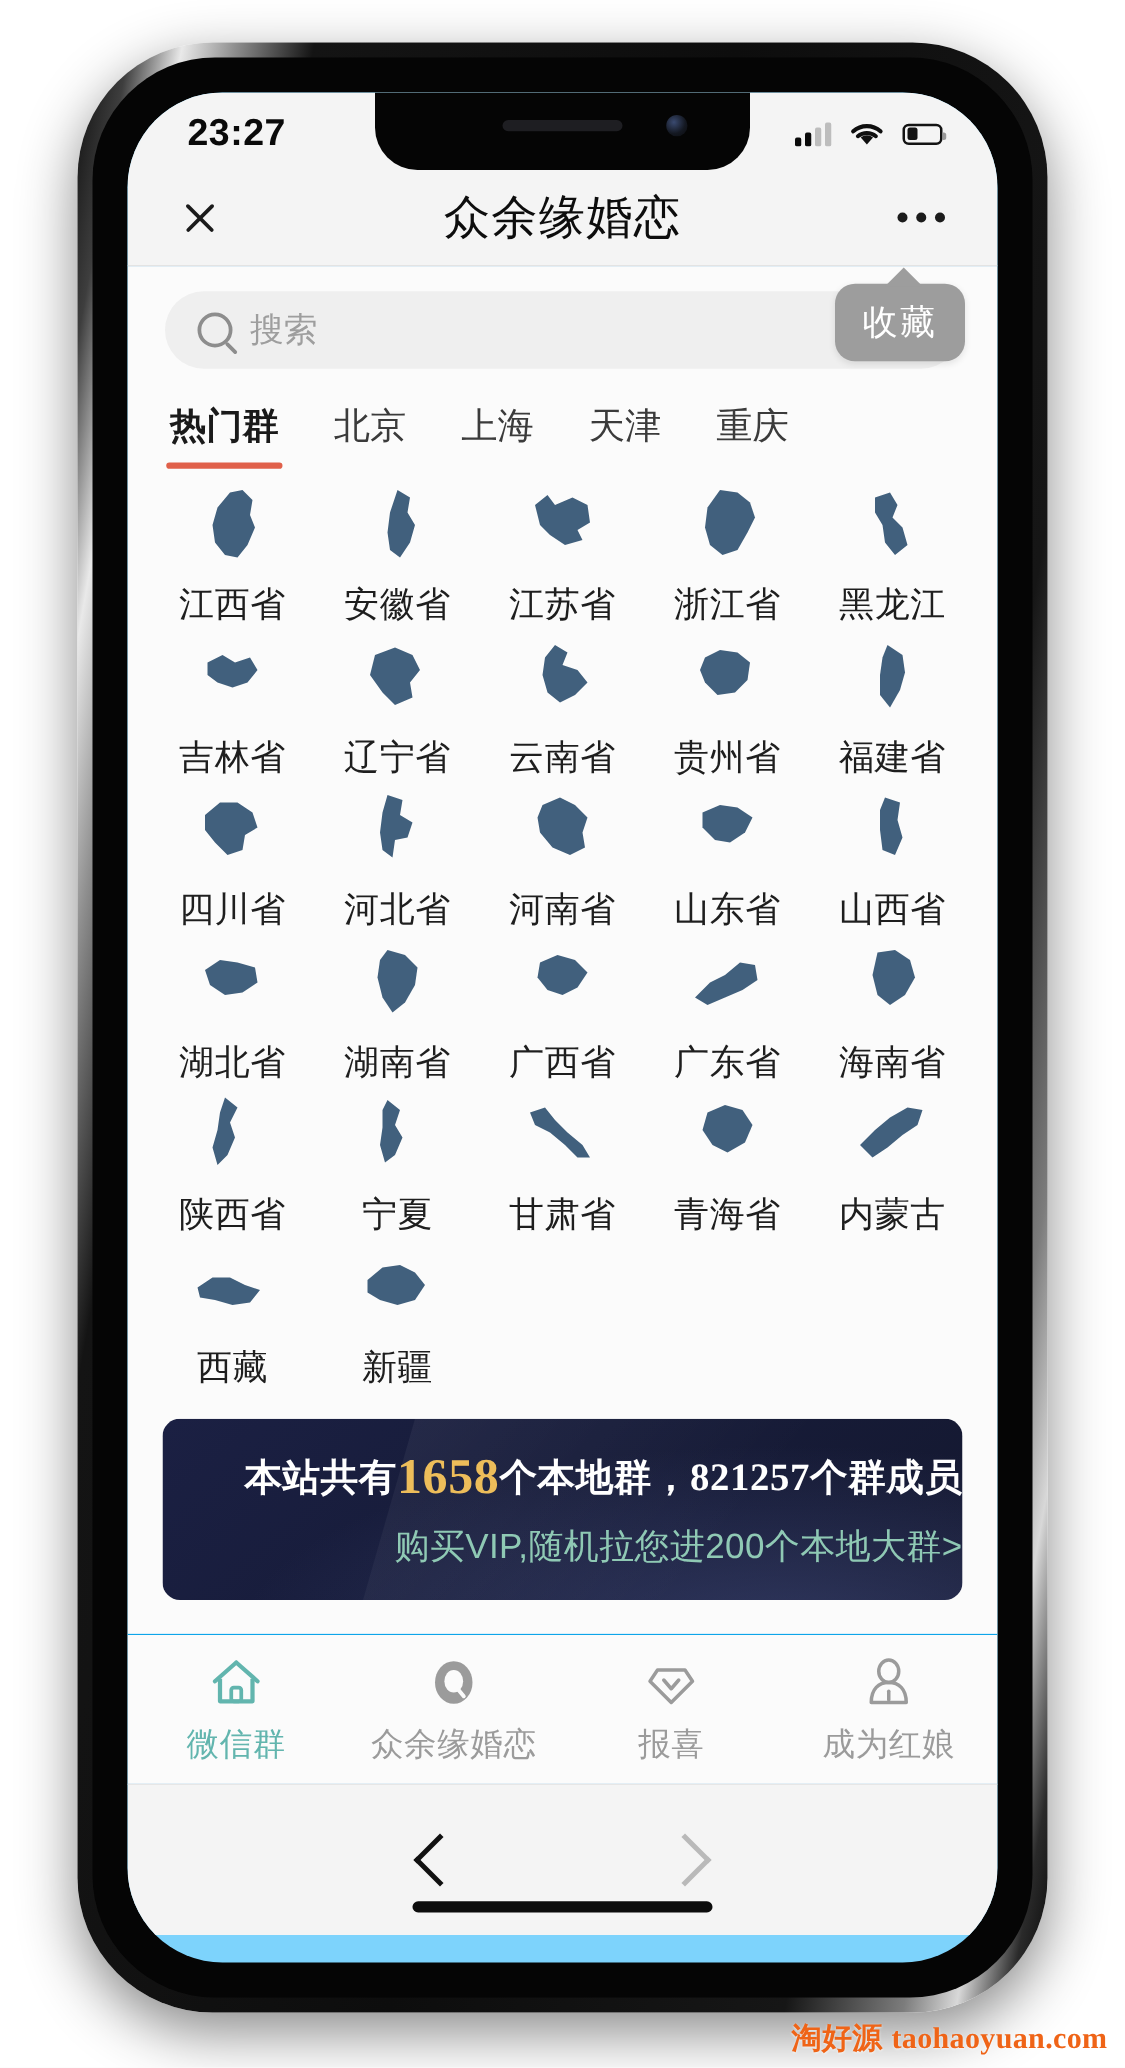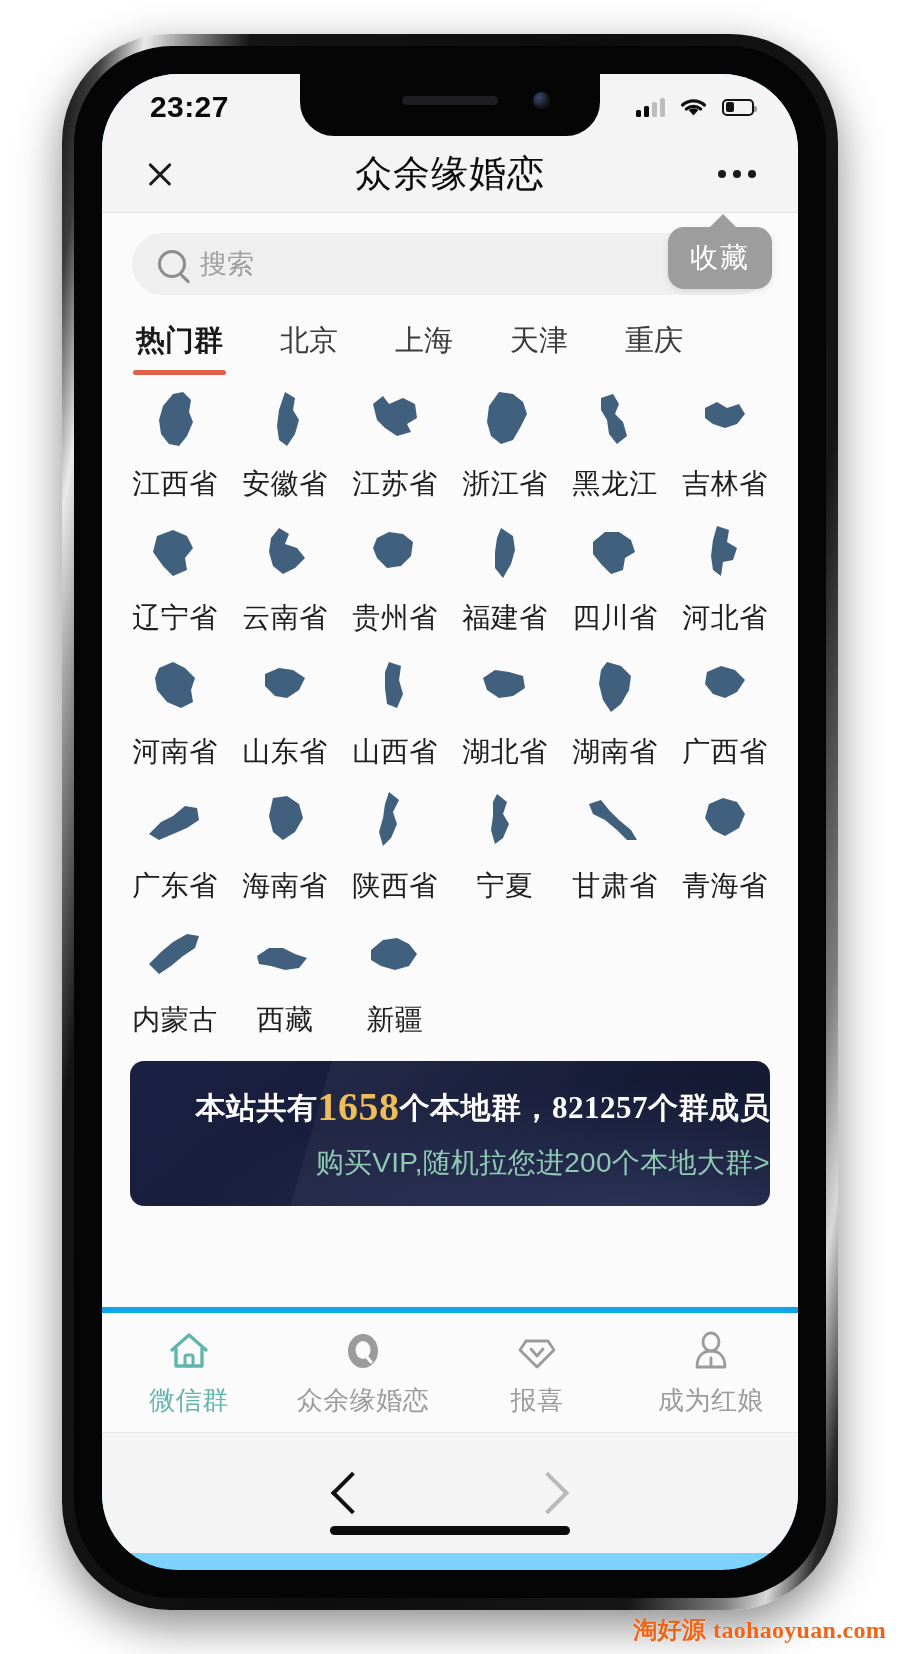--- a/index.html
+++ b/index.html
@@ -112,33 +112,33 @@
     padding:12px 22px;font-size:28px;letter-spacing:2px;z-index:6;
     box-shadow:0 2px 6px rgba(0,0,0,.10);
   }
   #fav-bubble::before{
     content:"";position:absolute;top:-13px;right:34px;
     border-left:15px solid transparent;border-right:15px solid transparent;
     border-bottom:15px solid #9d9d9d;
   }
 
   
-  #tab-row{display:flex;align-items:flex-end;padding:12px 34px 0 34px;gap:13px;font-family:Liberation Serif, serif;}
+  #tab-row{display:flex;align-items:flex-end;padding:12px 34px 0 34px;gap:0;font-family:Liberation Serif, serif;}
   .tab{position:relative;padding:8px 0 16px 0;margin-right:44px;cursor:pointer;}
   .tab-label{font-size:29px;color:#3b3b3b;}
   .tab.active .tab-label{font-weight:bold;color:#1a1a1a;}
   .tab.active::after{
     content:"";position:absolute;left:-3px;right:-3px;bottom:2px;height:5px;
     background:#e0604a;border-radius:3px;
   }
 
   
   #province-grid{
-    display:grid;grid-template-columns:repeat(6,1fr);
-    padding:6px 18px 0 18px;row-gap:14px;
+    display:grid;grid-template-columns:repeat(5,1fr);
+    padding:6px 18px 0 18px;row-gap:2px;
   }
   .province{display:flex;flex-direction:column;align-items:center;cursor:pointer;padding-top:6px;}
   .province-shape{height:62px;display:flex;align-items:center;justify-content:center;}
   .province-shape svg{display:block;}
   .province-name{font-size:28px;color:#1e1e1e;margin-top:14px;letter-spacing:.5px;}
 
   
   #stats-banner{
     margin:22px 28px 0 28px;border-radius:14px;padding:22px 0 24px 0;
     background:
@@ -152,21 +152,21 @@
     transform:skewX(-16deg);
   }
   #stats-line{position:relative;font-size:30px;color:#ffffff;font-weight:bold;letter-spacing:.5px;}
   #stats-count{color:#edbd5a;font-size:40px;font-weight:bold;vertical-align:-2px;
                font-family:"Liberation Serif","DejaVu Serif",serif;}
   #stats-members{font-family:"Liberation Serif","DejaVu Serif",serif;font-size:31px;}
   #vip-line{position:relative;margin-top:14px;font-size:28px;color:#8fc9b4;letter-spacing:.3px;cursor:pointer;}
 
   
   #site-nav{
-    background:#fbfbfb;border-top:6px solid #0ea5e9;
+    background:#fbfbfb;border-top:1px solid #0ea5e9;
     display:flex;align-items:flex-start;padding:16px 0 14px 0;
   }
   .nav-item{flex:1;display:flex;flex-direction:column;align-items:center;cursor:pointer;gap:10px;}
   .nav-icon{height:44px;display:flex;align-items:center;justify-content:center;}
   .nav-label{font-size:26px;color:#9b9b9b;letter-spacing:.5px;}
   .nav-item.active .nav-label{color:#62b5ae;}
 
   
   #browser-bar{
     background:#f4f4f4;height:120px;position:relative;

